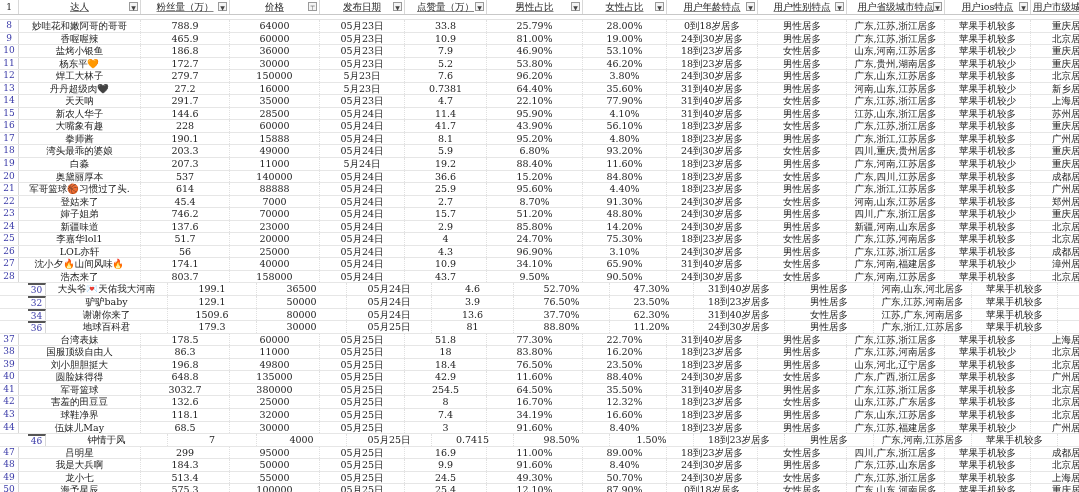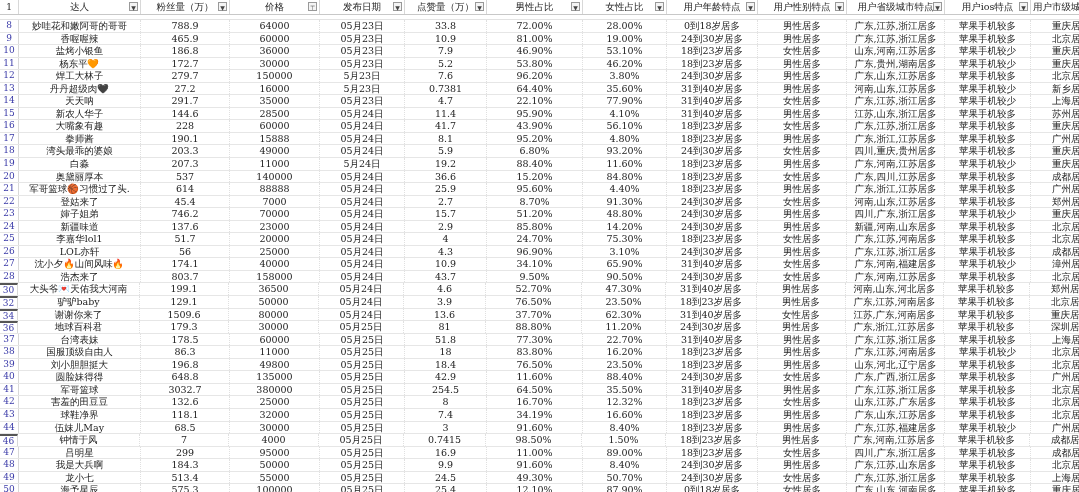--- a/index.html
+++ b/index.html
@@ -1,26 +1,26 @@
 <!DOCTYPE html>
 <html><head>
 <meta charset="utf-8">
 <style>
   html, body { margin:0; padding:0; background:#ffffff; }
   body { width:1079px; height:492px; overflow:hidden; font-family:"DejaVu Serif","Liberation Serif",serif; font-size:9.5px; color:#222; }
   .sheet { position:relative; width:1079px; }
   .hdr { display:flex; height:14px; border-bottom:1px solid #c8c8c8; background:#fff; position:relative; }
   .hdr .rn { width:18px; flex:none; text-align:center; color:#222; font-size:9px; line-height:14px; border-right:1px solid #d8d8d8; }
   .hcell { position:relative; flex:none; text-align:center; line-height:14px; border-right:1px solid #d8d8d8; font-size:9.5px; }
-  .hcell .lbl { text-decoration-color:#888; }
+  .hcell .lbl { text-decoration:underline; text-decoration-color:#888; }
   .hcell .dd { position:absolute; right:2px; top:2px; width:9px; height:9px; border:1px solid #999; background:#f4f4f4; font-size:6px; line-height:9px; text-align:center; color:#444; box-sizing:border-box; font-family:"DejaVu Sans",sans-serif; }
   .partial { height:4px; overflow:hidden; border-bottom:1px solid #e2e2e2; }
   .row { display:flex; height:11.55px; border-bottom:1px solid #e6e6e6; line-height:11.5px; }
   .row .rn { width:18px; flex:none; text-align:center; color:#3a3aa8; font-size:9px; border-right:1px solid #d8d8d8; }
-  .row.gap .rn { border-top:2px solid #555; box-sizing:border-box; }
+  .row.gap .rn { border-top:2px solid #555; box-sizing:border-box;margin-left:28px; }
   .cell { flex:none; text-align:center; white-space:nowrap; overflow:hidden; border-right:1px dotted #e0e0e0; }
   .c0{width:121px}.c1{width:88px}.c2{width:89px}.c3{width:84px}.c4{width:81px}.c5{width:95px}.c6{width:83px}.c7{width:90px}.c8{width:88px}.c9{width:97px}.c10{width:85px}.c11{width:80px}
 </style>
 </head>
 <body>
 
 <div class="sheet">
   <div class="hdr" id="hdr">
     <div class="rn">1</div>
   <div class="hcell c0"><span class="lbl">达人</span><span class="dd">▼</span></div>
@@ -38,21 +38,21 @@
     </div>
   <div class="partial"></div>
   <div id="body">
       <div class="row">
         <div class="rn">8</div>
         <div class="cell c0">妙哇花和嫩阿哥的哥哥</div>
         <div class="cell c1">788.9</div>
         <div class="cell c2">64000</div>
         <div class="cell c3">05月23日</div>
         <div class="cell c4">33.8</div>
-        <div class="cell c5">72.00%</div>
+        <div class="cell c5">25.79%</div>
         <div class="cell c6">28.00%</div>
         <div class="cell c7">0到18岁居多</div>
         <div class="cell c8">男性居多</div>
         <div class="cell c9">广东,江苏,浙江居多</div>
         <div class="cell c10">苹果手机较多</div>
         <div class="cell c11">重庆居多</div>
       </div>
       <div class="row">
         <div class="rn">9</div>
         <div class="cell c0">香喔喔辣</div>

